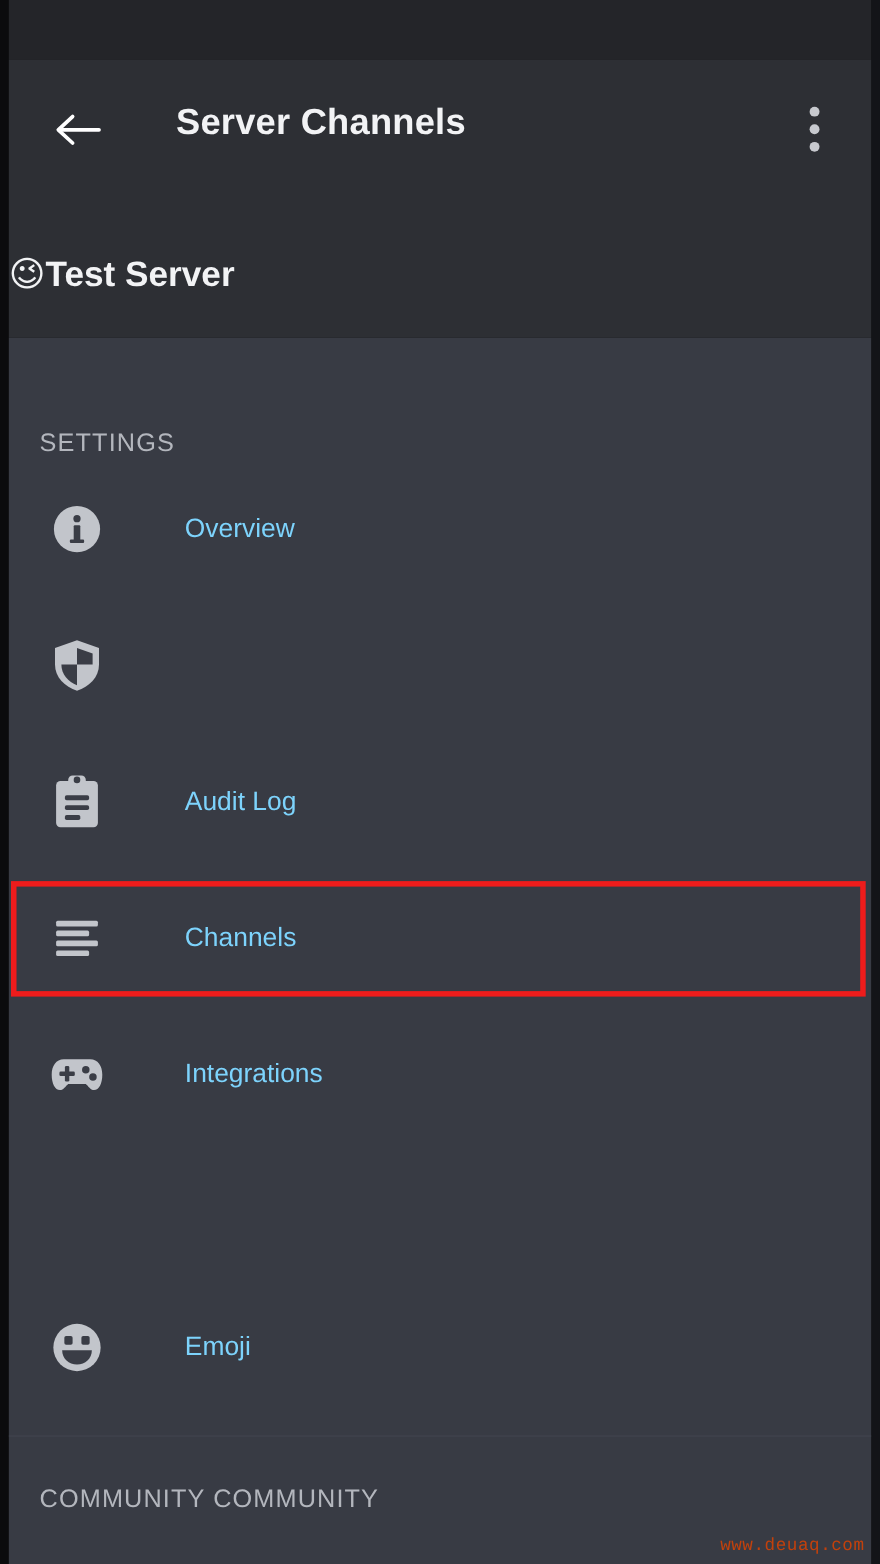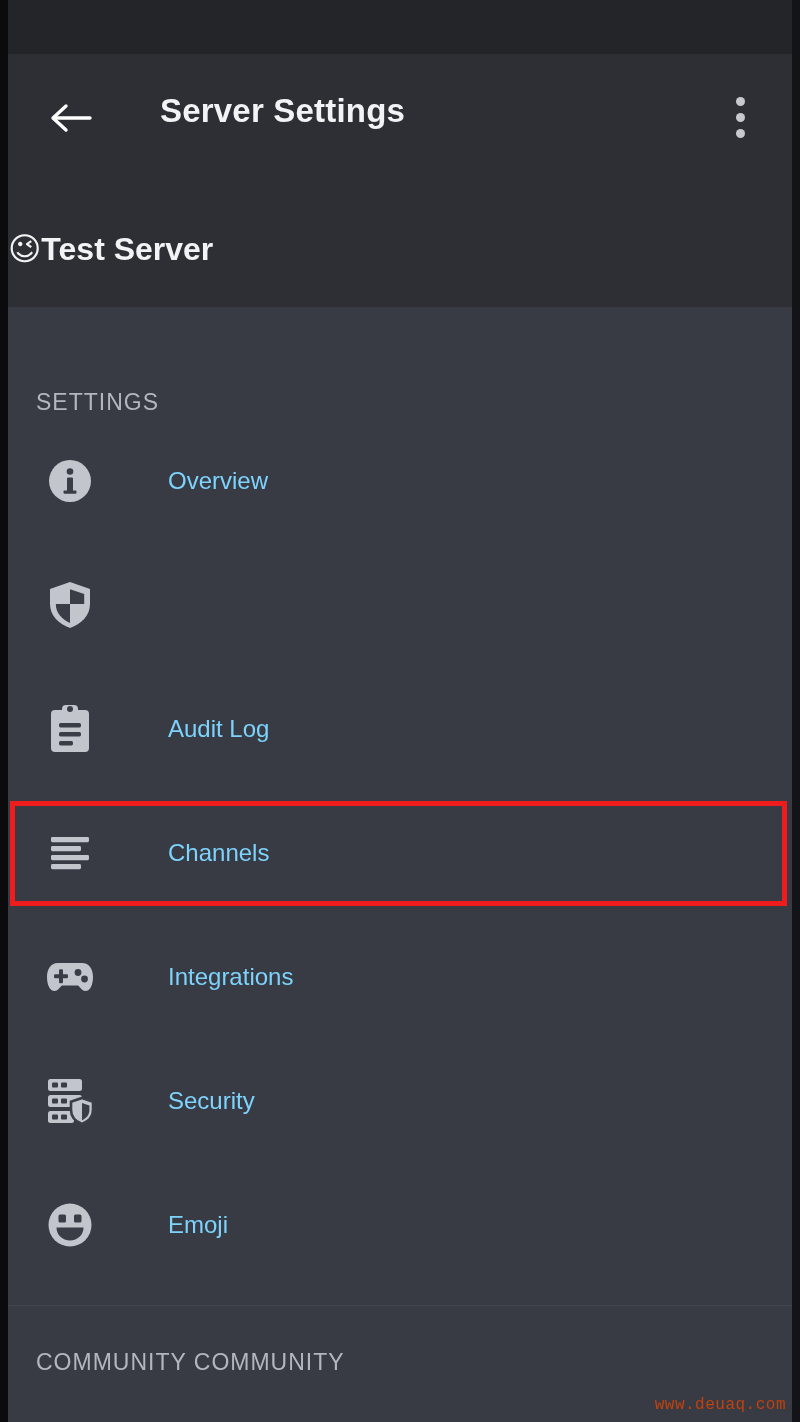--- a/index.html
+++ b/index.html
@@ -154,21 +154,21 @@
 
       <div class="back-btn">
         <span>
           <svg width="44" height="40" viewBox="0 0 44 40" aria-hidden="true">
             <path d="M42 20 H6" stroke="#ffffff" stroke-width="3.4" stroke-linecap="round" fill="none"></path>
             <path d="M18 8 L5 20 L18 32" stroke="#ffffff" stroke-width="3.4" stroke-linecap="round" stroke-linejoin="round" fill="none"></path>
           </svg>
         </span>
       </div>
 
-      <div class="header-title">Server Settings</div>
+      <div class="header-title">Server Channels</div>
 
       <div class="overflow-btn">
         <i></i>
         <i></i>
         <i></i>
       </div>
     </div>
 
     <div class="server-name">
       <span class="emoji">😉</span><span>Test Server</span>
@@ -235,39 +235,20 @@
                    C5 33 2 27 2 19 C2 11 6 5 13 5 Z" fill="#c2c5cb"></path>
           <rect x="9" y="16.2" width="14" height="4" rx="1.2" fill="#3a3d46"></rect>
           <rect x="14" y="11.2" width="4" height="14" rx="1.2" fill="#3a3d46"></rect>
           <circle cx="33" cy="14.5" r="3.4" fill="#3a3d46"></circle>
           <circle cx="39.5" cy="21" r="3.4" fill="#3a3d46"></circle>
         </svg>
       </span>
       <span class="nav-label">Integrations</span>
     </div>
 
-    <div class="nav-item" id="item-security">
-      <span class="nav-icon">
-        <svg width="48" height="50" viewBox="0 0 48 50" aria-hidden="true">
-          <rect x="2" y="3" width="34" height="12" rx="2.5" fill="#c2c5cb"></rect>
-          <rect x="2" y="19" width="34" height="12" rx="2.5" fill="#c2c5cb"></rect>
-          <rect x="2" y="35" width="26" height="12" rx="2.5" fill="#c2c5cb"></rect>
-          <rect x="6" y="6.6" width="6" height="5" rx="1" fill="#3a3d46"></rect>
-          <rect x="15" y="6.6" width="6" height="5" rx="1" fill="#3a3d46"></rect>
-          <rect x="6" y="22.6" width="6" height="5" rx="1" fill="#3a3d46"></rect>
-          <rect x="15" y="22.6" width="6" height="5" rx="1" fill="#3a3d46"></rect>
-          <rect x="6" y="38.6" width="6" height="5" rx="1" fill="#3a3d46"></rect>
-          <rect x="15" y="38.6" width="6" height="5" rx="1" fill="#3a3d46"></rect>
-          <path d="M36 22 L47 25.8 V34 C47 41 42 45.6 36 48
-                   C30 45.6 25 41 25 34 V25.8 Z" fill="#c2c5cb" stroke="#3a3d46" stroke-width="2.6"></path>
-          <path d="M36 27 L43.4 29.6 V34.2 C43.4 39 40 42.4 36 44.2 Z" fill="#3a3d46"></path>
-        </svg>
-      </span>
-      <span class="nav-label">Security</span>
-    </div>
 
     <div class="nav-item" id="item-emoji">
       <span class="nav-icon">
         <svg width="48" height="48" viewBox="0 0 48 48" aria-hidden="true">
           <circle cx="24" cy="24" r="21.5" fill="#c2c5cb"></circle>
           <rect x="12.5" y="13.5" width="7.5" height="8" rx="1.6" fill="#3a3d46"></rect>
           <rect x="28" y="13.5" width="7.5" height="8" rx="1.6" fill="#3a3d46"></rect>
           <path d="M10.5 26.5 H37.5 C37.5 34 31.5 39.5 24 39.5
                    C16.5 39.5 10.5 34 10.5 26.5 Z" fill="#3a3d46"></path>
         </svg>

